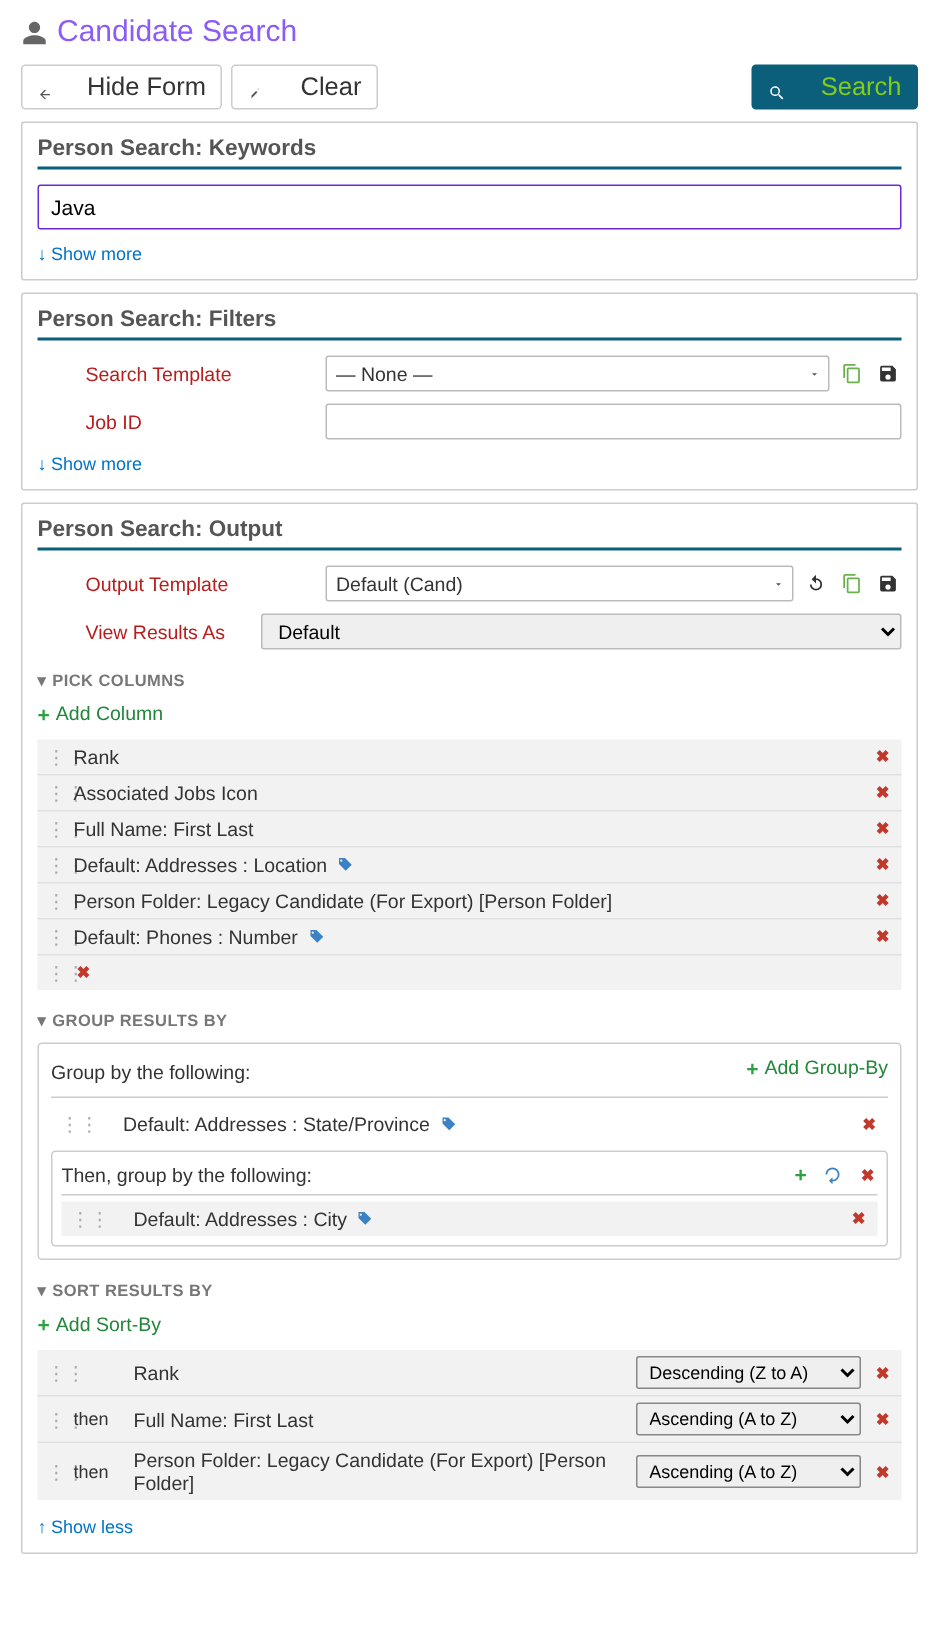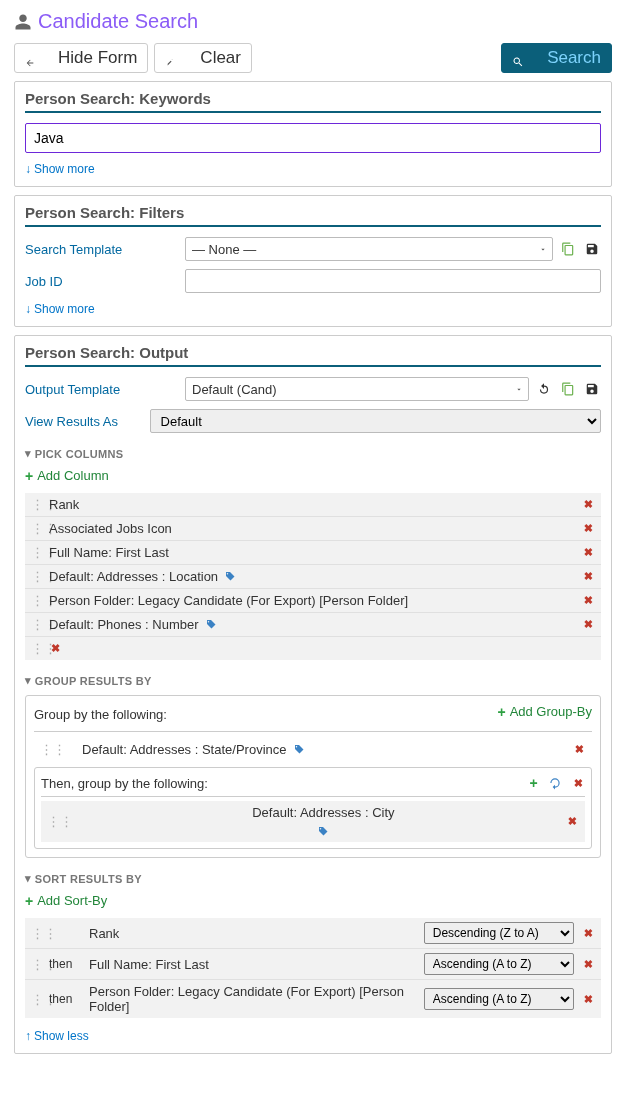--- a/index.html
+++ b/index.html
@@ -31,21 +31,21 @@
     border: 1px solid #ccc;
     border-radius: 3px;
     background: #fff;
     cursor: pointer;
     color: #333;
   }
   .btn svg { fill: #555; }
   .btn-primary {
     background: #0b5f7a;
     border-color: #0b5f7a;
-    color: #7dd3fc;
+    color: #84cc16;
   }
   .btn-primary svg { fill: #fff; }
   .panel {
     border: 1px solid #ccc;
     border-radius: 2px;
     margin-bottom: 8px;
     padding: 8px 10px 10px;
   }
   .panel-title {
     font-size: 15px;
@@ -69,21 +69,21 @@
     cursor: pointer;
     display: inline-flex;
     align-items: center;
     gap: 3px;
   }
   .form-row {
     display: flex;
     align-items: center;
     margin-bottom: 8px;
   }
-  .form-label { width: 160px; font-size: 13px; color: #0369a1; }
+  .form-label { width: 160px; font-size: 13px; color: #b91c1c; margin-left: 32px; }
   .form-control {
     flex: 1;
     padding: 3px 6px;
     font-size: 13px;
     border: 1px solid #bbb;
     border-radius: 2px;
     height: 24px;
   }
   .select-wrap {
     flex: 1;
@@ -216,21 +216,21 @@
   }
   .nested-head-icons { display: flex; gap: 8px; align-items: center; }
   .nested-row {
     display: flex;
     align-items: center;
     background: #f2f2f2;
     padding: 4px 6px;
     gap: 8px;
     font-size: 13px;
   }
-  .nested-row .col-label { padding-left: 24px; flex-direction: column; }
+  .nested-row .col-label { padding-left: 24px; }
   .sort-table { margin-top: 4px; }
   .sort-row {
     display: flex;
     align-items: center;
     background: #f2f2f2;
     border-top: 1px solid #e0e0e0;
     padding: 4px 6px;
     gap: 8px;
     font-size: 13px;
   }

